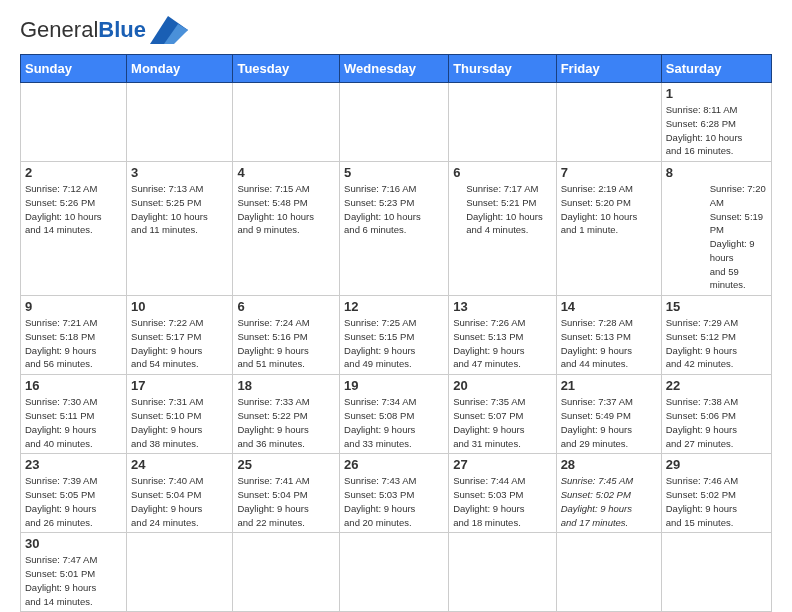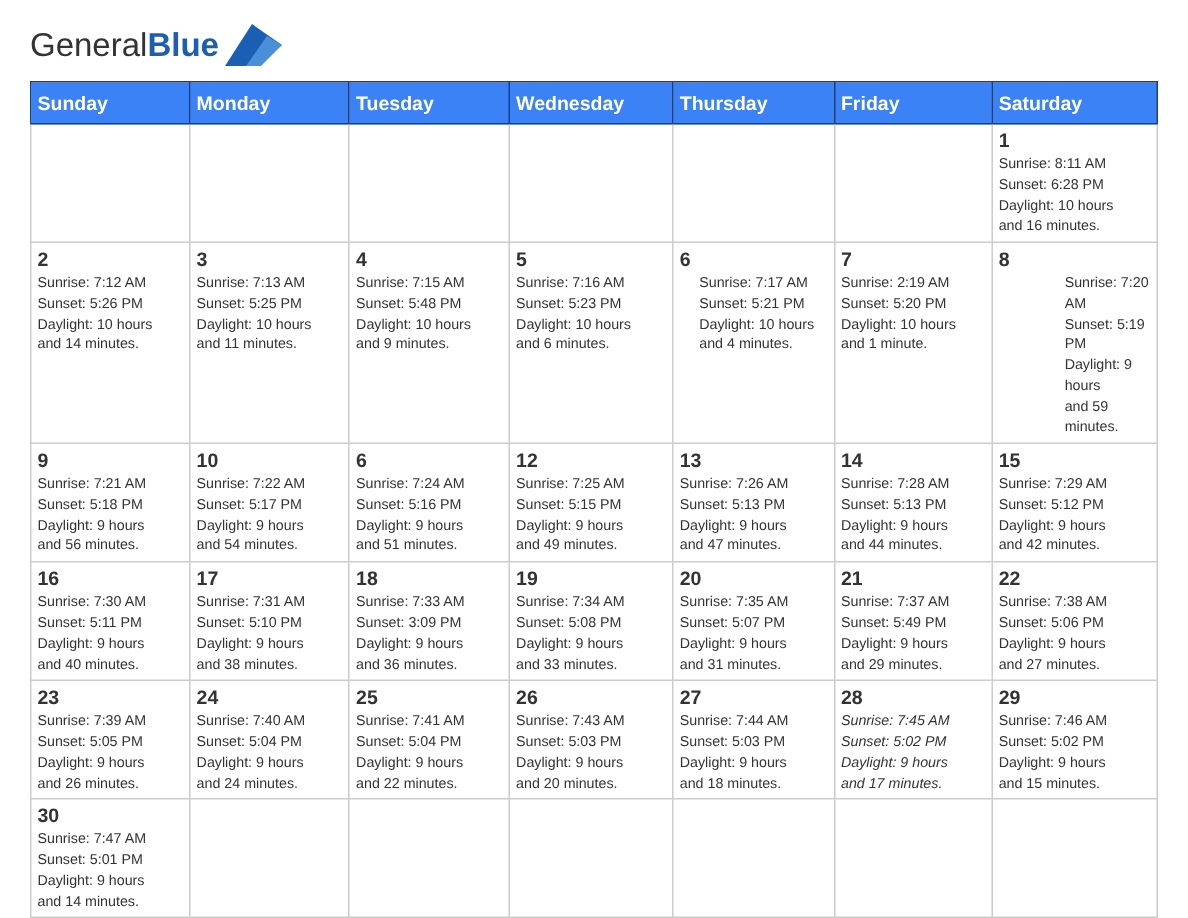--- a/index.html
+++ b/index.html
@@ -253,21 +253,21 @@
           <td>
             <span class="day-number">17</span>
             <div class="day-info" style="white-space: pre-line;">Sunrise: 7:31 AM
 Sunset: 5:10 PM
 Daylight: 9 hours
 and 38 minutes.</div>
           </td>
           <td>
             <span class="day-number">18</span>
             <div class="day-info" style="white-space: pre-line;">Sunrise: 7:33 AM
-Sunset: 3:09 PM
+Sunset: 5:22 PM
 Daylight: 9 hours
 and 36 minutes.</div>
           </td>
           <td>
             <span class="day-number">19</span>
             <div class="day-info" style="white-space: pre-line;">Sunrise: 7:34 AM
 Sunset: 5:08 PM
 Daylight: 9 hours
 and 33 minutes.</div>
           </td>

